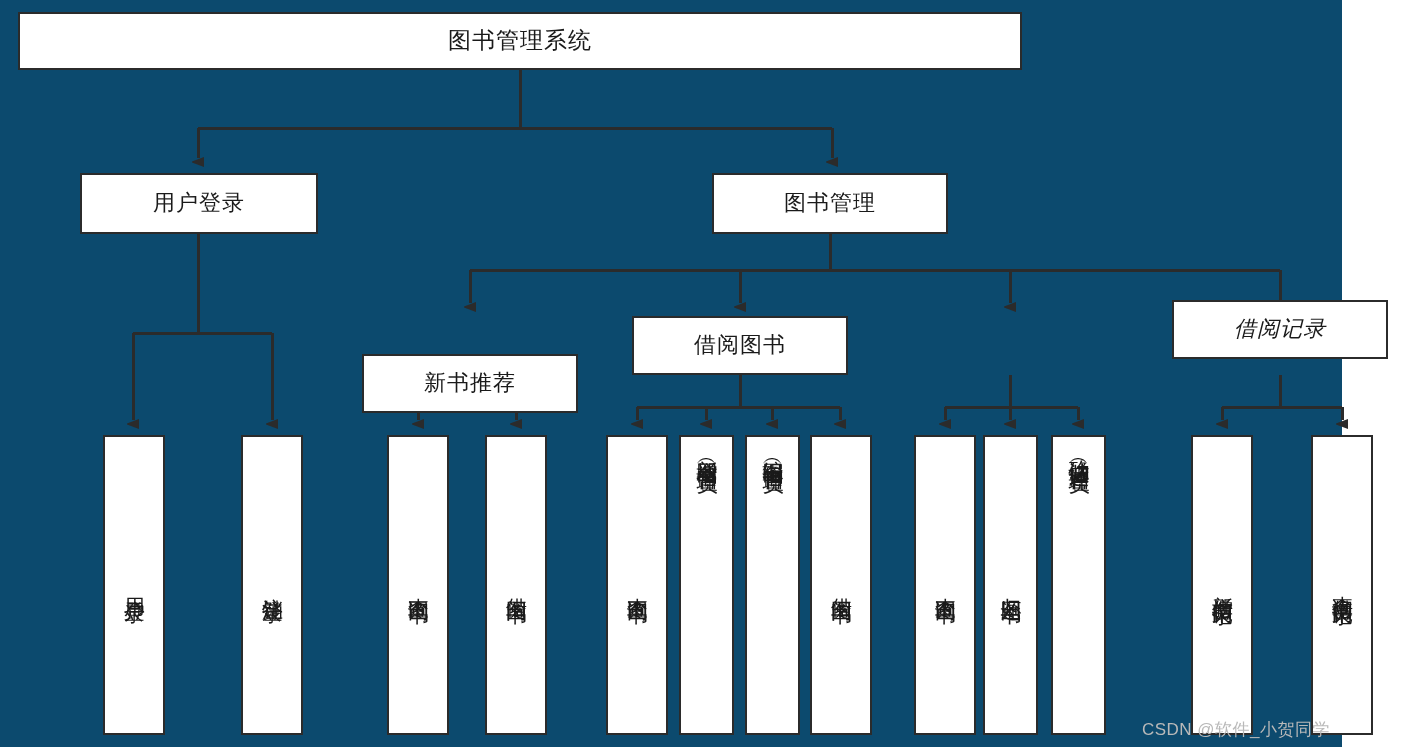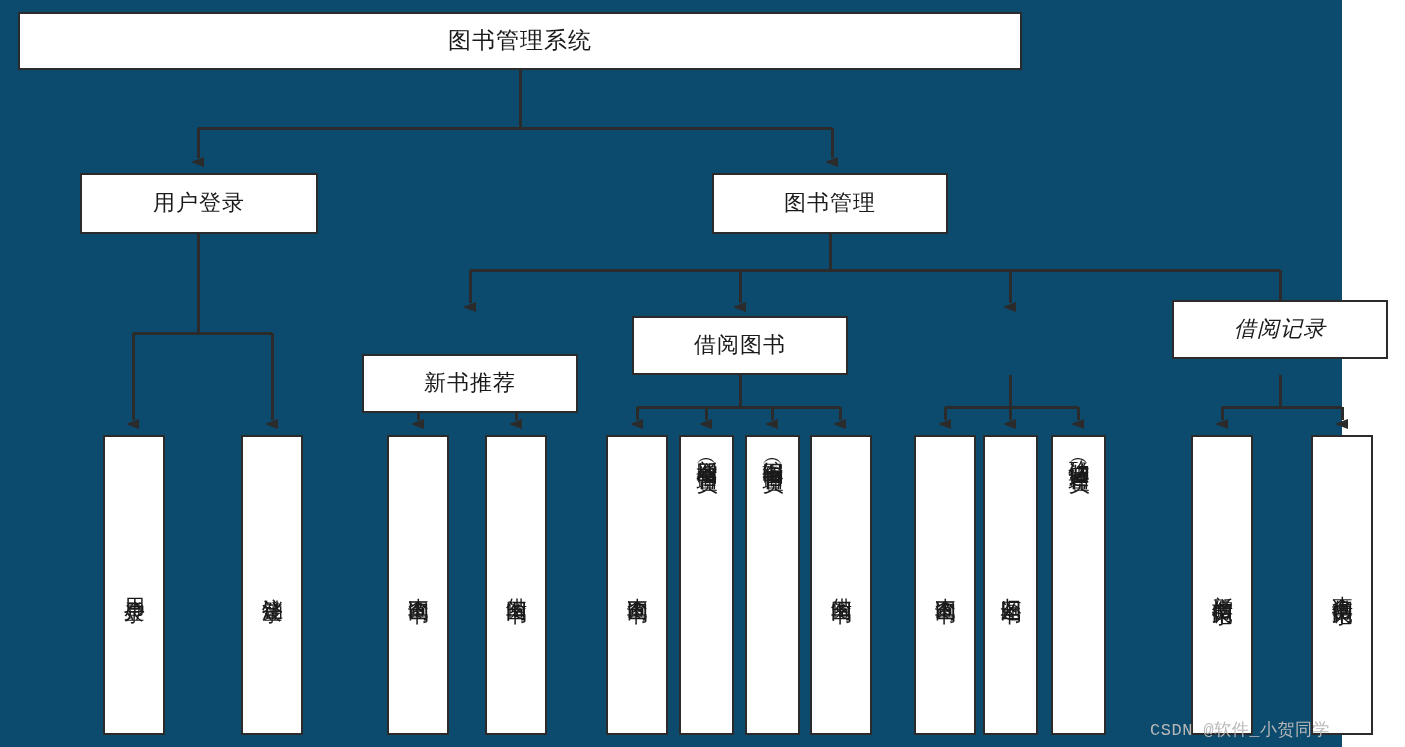--- a/index.html
+++ b/index.html
@@ -59,21 +59,20 @@
   #watermark{
     position:absolute;
     right:12px;
     bottom:6px;
     font-size:17px;
     color:#b9b9b9;
     letter-spacing:0.5px;
     z-index:5;
     white-space:nowrap;
     user-select:none;
-    font-family:Liberation Mono, monospace;
   }
 </style>
 </head>
 <body>
 
 <div id="diagram">
 
   <svg id="edges" width="1405" height="747" viewBox="0 0 1405 747" xmlns="http://www.w3.org/2000/svg">
     <defs>
       <marker id="arrow" markerWidth="10" markerHeight="12" refX="1" refY="6" orient="auto" markerUnits="userSpaceOnUse">

